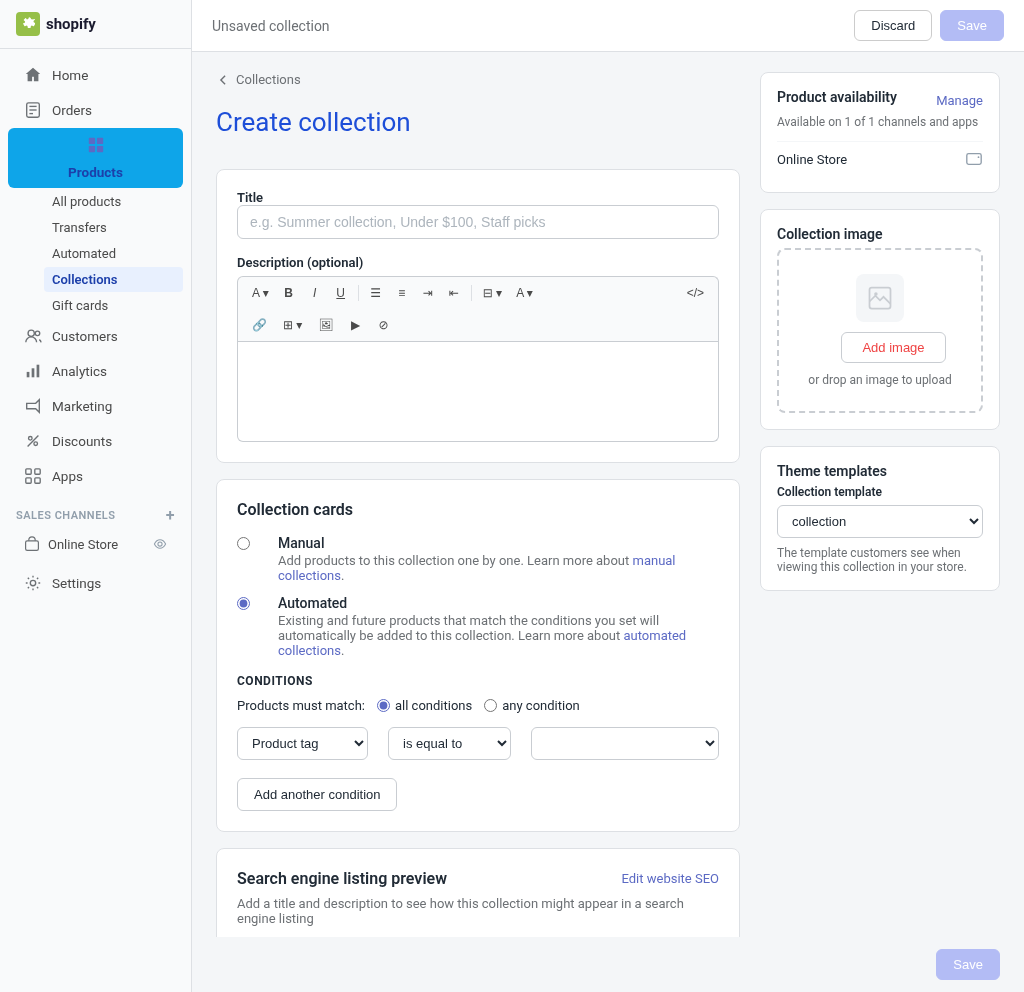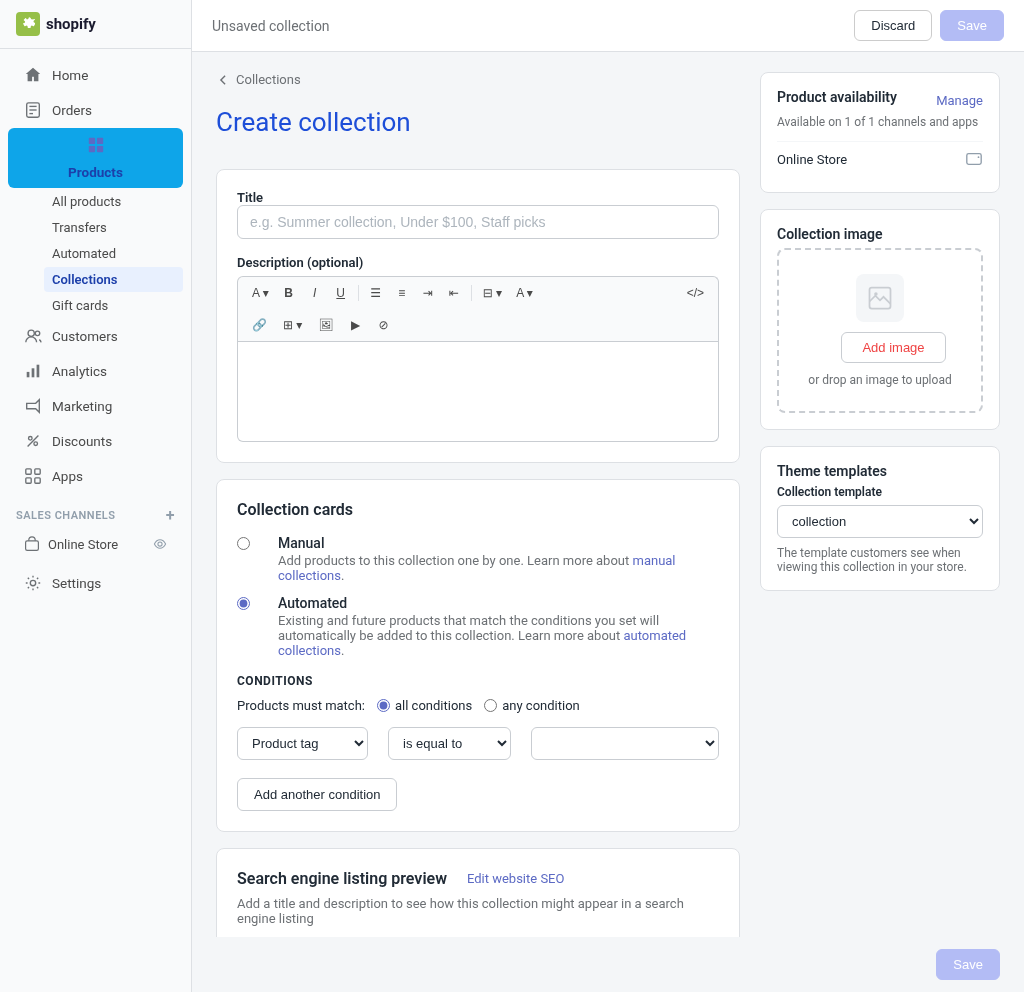--- a/index.html
+++ b/index.html
@@ -154,21 +154,21 @@
     .condition-select-wide { flex: 1; }
 
     .add-condition-btn {
       margin-top: 8px; padding: 8px 16px;
       border: 1px solid #c9cdd2; border-radius: 6px;
       background: #fff; font-size: 13px; color: #212b36;
       cursor: pointer;
     }
 
     
-    .seo-header { display: flex; align-items: center; justify-content: flex-start; gap: 20px; }
+    .seo-header { display: flex; align-items: center; justify-content: space-between; gap: 20px; }
     .seo-link { color: #5c6ac4; font-size: 13px; text-decoration: none; cursor: pointer; }
     .seo-desc { font-size: 13px; color: #6d7175; margin-top: 8px; }
 
     
     .side-card { background: #fff; border-radius: 8px; border: 1px solid #dde0e4; padding: 16px; }
     .side-card-title { font-size: 14px; font-weight: 600; color: #212b36; margin-bottom: 6px; }
     .side-card-subtitle { font-size: 12px; color: #6d7175; margin-bottom: 12px; }
     .availability-row { display: flex; align-items: center; justify-content: space-between; padding: 8px 0; border-top: 1px solid #f4f6f8; }
     .availability-label { font-size: 13px; color: #212b36; }
     .manage-link { color: #5c6ac4; font-size: 13px; text-decoration: none; cursor: pointer; }

